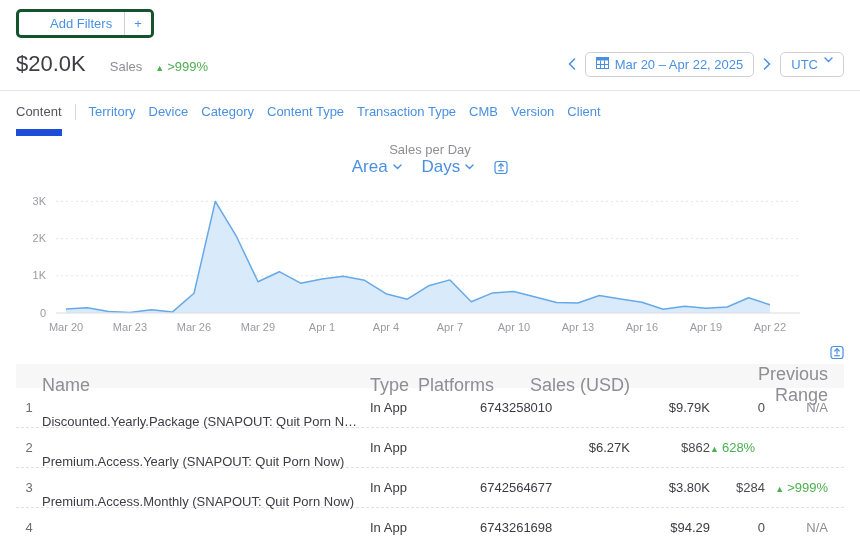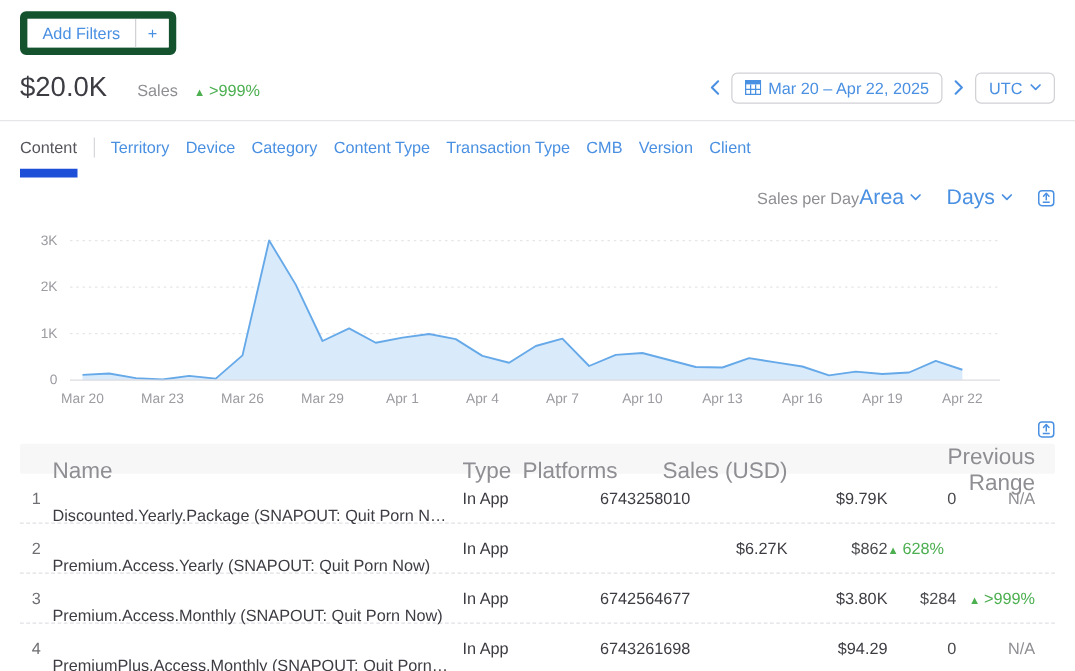--- a/index.html
+++ b/index.html
@@ -5,47 +5,47 @@
   * { box-sizing: border-box; }
   html,body { margin:0; padding:0; }
   body {
     width:860px; height:537px; background:#ffffff; overflow:hidden;
     font-family:"Liberation Sans", sans-serif; color:#3c3c43;
     -webkit-font-smoothing:antialiased;
   }
 
   
   .filters-row { padding:9px 16px 0; }
-  .segmented { display:inline-flex; border:6px solid #14532d; border-radius:5px; overflow:hidden; background:#fff; }
+  .segmented { display:inline-flex; border:3px solid #14532d; border-radius:5px; overflow:hidden; background:#fff;padding-left:19px; }
   .seg-btn { font-family:inherit; font-size:13px; color:#4a90e2; background:#fff; border:none; padding:4px 12px; cursor:pointer; line-height:15px; }
   .seg-btn.plus { border-left:1px solid #d1d1d6; padding:4px 9px; }
 
   
   .summary-row { display:flex; align-items:center; justify-content:space-between; padding:13px 16px 0; }
   .summary-left { display:flex; align-items:baseline; }
   .amount { font-size:22px; color:#3c3c43; }
   .metric { font-size:13px; color:#8e8e93; margin-left:24px; }
   .delta { font-size:13px; color:#4caf50; margin-left:13px; }
   .delta .tri { font-size:9px; margin-right:3px; }
 
   .datebar { display:flex; align-items:center; gap:7px; }
   .chev-btn { background:none; border:none; padding:0 2px; cursor:pointer; display:flex; align-items:center; }
-  .outline-btn { display:inline-flex; align-items:center; gap:6px; border:1px solid #d1d1d6; border-radius:5px;
+  .outline-btn { display:inline-flex; align-items:flex-start; gap:6px; border:1px solid #d1d1d6; border-radius:5px;
                  background:#fff; color:#4a90e2; font-size:13px; padding:4px 10px; font-family:inherit; cursor:pointer; line-height:15px; }
 
   .hr { border-top:1px solid #e5e5ea; margin-top:13px; }
 
   
   .tabs { display:flex; align-items:flex-start; gap:13px; padding:13px 16px 0; font-size:13px; }
   .tab { color:#4a90e2; cursor:pointer; padding-bottom:10px; white-space:nowrap; }
   .tab.active { color:#55555c; border-bottom:7px solid #1d4ed8; }
   .tab-sep { width:1px; height:16px; background:#d8d8dc; margin-top:0; }
 
   
-  .chart-head { display:flex; align-items:center; justify-content:flex-end; padding:6px 16px 0; }
+  .chart-head { display:flex; align-items:center; justify-content:center; padding:6px 16px 0;flex-direction:column; }
   .chart-title { font-size:13px; color:#8e8e93; }
   .chart-controls { display:flex; align-items:center; gap:20px; }
   .dd { display:inline-flex; align-items:center; gap:5px; color:#4a90e2; font-size:17px; cursor:pointer; }
   .icon-btn { background:none; border:none; padding:0; cursor:pointer; display:flex; align-items:center; }
 
   svg text { font-family:"Liberation Sans", sans-serif; }
 
   
   .export-row { display:flex; justify-content:flex-end; padding:8px 16px 4px; }
 

